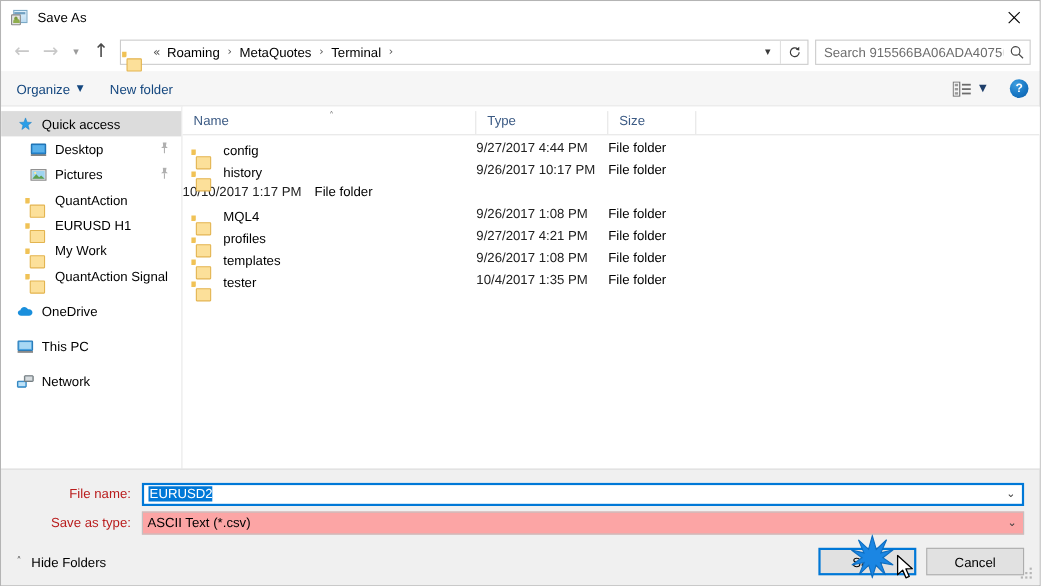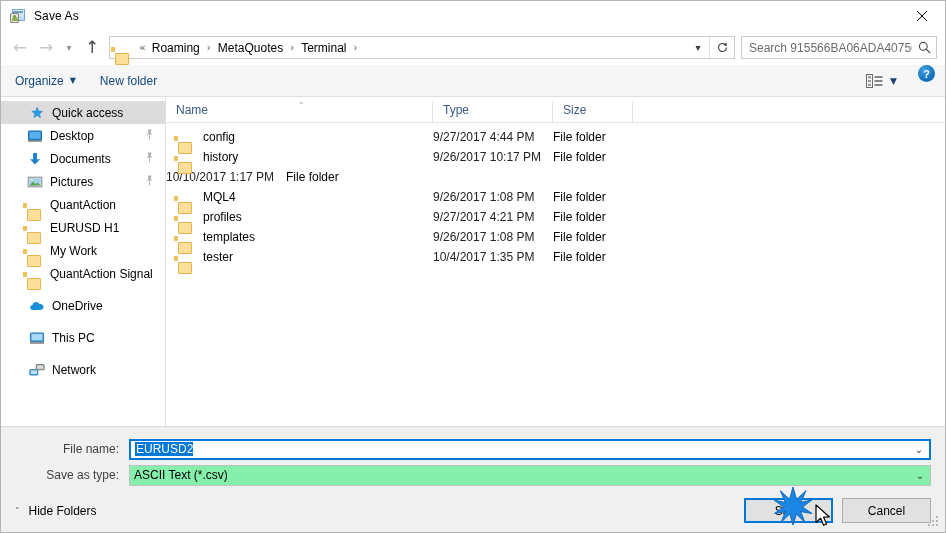--- a/index.html
+++ b/index.html
@@ -231,20 +231,21 @@
     display: flex; align-items: center; justify-content: center;
     flex: 0 0 auto;
   }
 
   
   .toolbar {
     height: 32px;
     background: #f6f6f6;
     border-bottom: 1px solid #dedede;
     display: flex;
+    align-items: center;
     flex: 0 0 auto;
     padding: 0 10px 0 14px;
     box-sizing: border-box;
   }
   .tb-item {
     font-size: 12px;
     color: #14477f;
     display: flex;
     align-items: center;
     margin-right: 24px;
@@ -299,21 +300,21 @@
     align-items: center;
     font-size: 12px;
     color: #000;
     padding-left: 8px;
     box-sizing: border-box;
     white-space: nowrap;
     position: relative;
   }
   .nav-row.selected { background: #dcdcdc; }
   .nav-row.lvl1 { padding-left: 26px; }
-  .nav-row.lvl0 { padding-left: 28px; text-align: right; }
+  .nav-row.lvl0 { padding-left: 14px; text-align: right; }
   .nav-ico {
     width: 16px; height: 16px;
     margin-right: 7px;
     flex: 0 0 auto;
     position: relative;
   }
   .nav-label { overflow: hidden; text-overflow: clip; }
   .pin {
     position: absolute;
     right: 11px;
@@ -364,21 +365,20 @@
     font-family: "DejaVu Sans", sans-serif;
   }
   .rows {
     flex: 1 1 auto;
     overflow: hidden;
     padding-top: 4px;
   }
   .frow {
     height: 20px;
     display: flex;
-    align-items: center;
     font-size: 12px;
   }
   .f-name {
     width: 267px;
     display: flex;
     align-items: center;
     padding-left: 12px;
     box-sizing: border-box;
     color: #000;
   }
@@ -405,36 +405,36 @@
     display: flex;
     align-items: center;
     height: 22px;
     margin-bottom: 4px;
   }
   .frm-label {
     width: 114px;
     text-align: right;
     padding-right: 10px;
     font-size: 12px;
-    color: #404040;
+    color: #b91c1c;
     box-sizing: border-box;
     flex: 0 0 auto;
   }
   .combo {
     flex: 1 1 auto;
     height: 21px;
     background: #ffffff;
     border: 1px solid #a0a0a0;
     display: flex;
     align-items: center;
     box-sizing: border-box;
     position: relative;
   }
   .combo.focused { border: 2px solid #0078d7; }
-  .combo.readonly { background: #86efac; border: 1px solid #c2c2c2; }
+  .combo.readonly { background: #fca5a5; border: 1px solid #c2c2c2; }
   .combo-text {
     flex: 1 1 auto;
     padding-left: 4px;
     font-size: 12px;
     color: #000;
     overflow: hidden;
     white-space: nowrap;
   }
   .sel-text {
     background: #0078d7;
@@ -639,34 +639,20 @@
         </span>
         <span class="nav-label">Desktop</span>
         <span class="pin">
           <svg width="9" height="11" viewBox="0 0 9 11">
             <path d="M3 0.6 L6.4 0.6 L5.8 4 L7.6 5.6 L1.4 5.6 L3.3 4 Z" fill="#b0b0b0"></path>
             <line x1="4.5" y1="5.6" x2="4.5" y2="10.4" stroke="#b0b0b0" stroke-width="1"></line>
           </svg>
         </span>
       </div>
 
-      <div class="nav-row lvl1">
-        <span class="nav-ico">
-          <svg width="16" height="16" viewBox="0 0 16 16">
-            <path d="M6.1 2 L9.9 2 L9.9 8.2 L13 8.2 L8 13.6 L3 8.2 L6.1 8.2 Z" fill="#1d7fd0"></path>
-          </svg>
-        </span>
-        <span class="nav-label">Documents</span>
-        <span class="pin">
-          <svg width="9" height="11" viewBox="0 0 9 11">
-            <path d="M3 0.6 L6.4 0.6 L5.8 4 L7.6 5.6 L1.4 5.6 L3.3 4 Z" fill="#b0b0b0"></path>
-            <line x1="4.5" y1="5.6" x2="4.5" y2="10.4" stroke="#b0b0b0" stroke-width="1"></line>
-          </svg>
-        </span>
-      </div>
 
       <div class="nav-row lvl1">
         <span class="nav-ico">
           <svg width="16" height="16" viewBox="0 0 16 16">
             <rect x="1.2" y="3.2" width="13.6" height="9.6" fill="#e8e8e8" stroke="#8a8a8a" stroke-width="1"></rect>
             <rect x="2.4" y="4.4" width="11.2" height="7.2" fill="#9fd4f0"></rect>
             <path d="M2.4 11.6 L6 7.4 L8.6 10.2 L10.4 8.6 L13.6 11.6 Z" fill="#5f9f4f"></path>
             <circle cx="5" cy="6.2" r="1" fill="#ffe9a0"></circle>
           </svg>
         </span>

